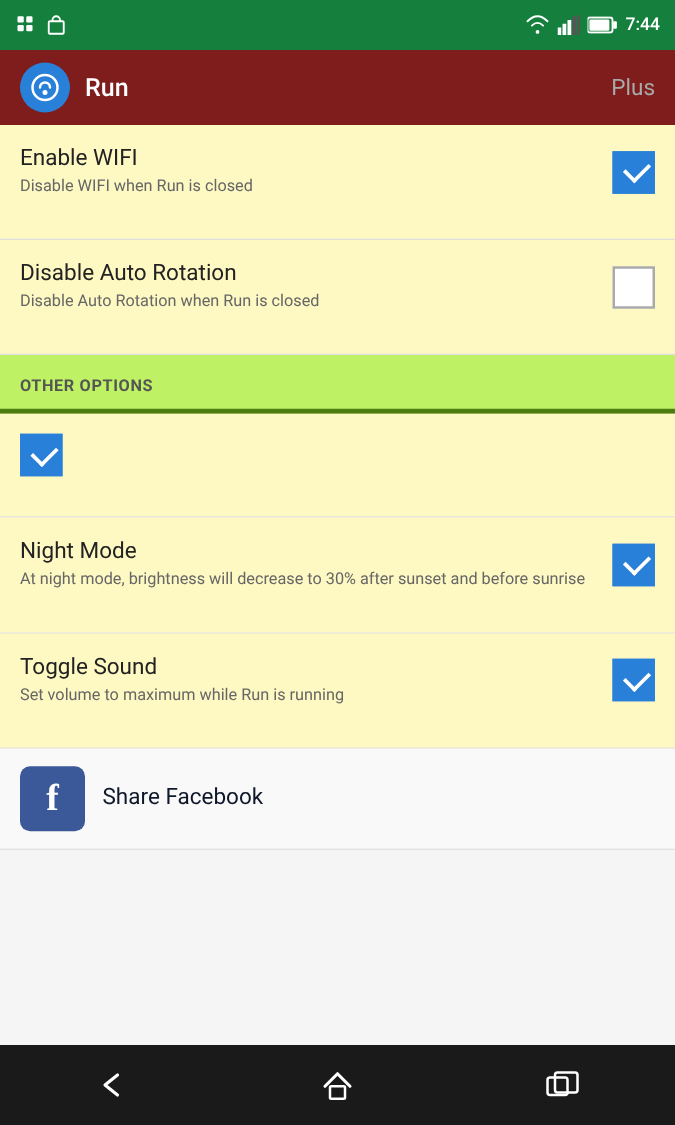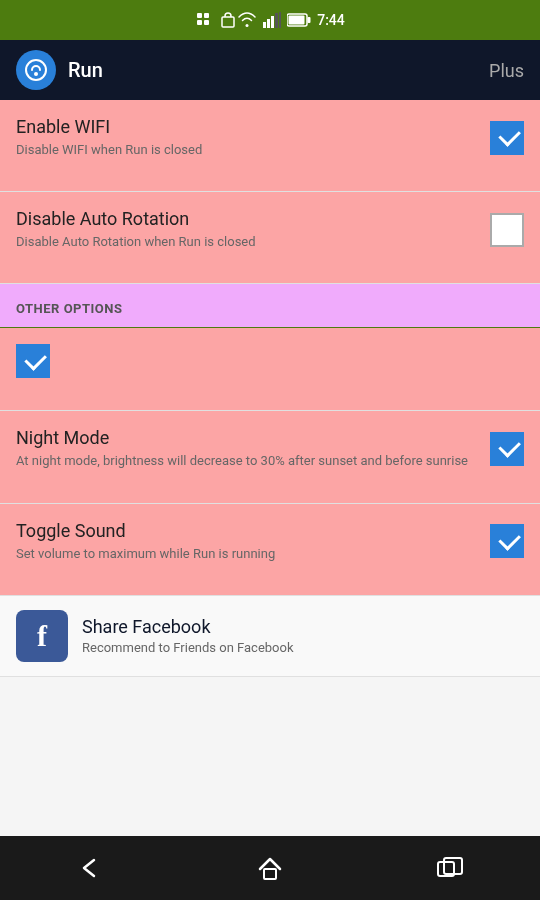--- a/index.html
+++ b/index.html
@@ -8,44 +8,44 @@
       height: 900px;
       background: #f0f0f0;
       font-family: 'Roboto', Arial, sans-serif;
       display: flex;
       flex-direction: column;
       overflow: hidden;
     }
 
     
     .status-bar {
-      background: #4d7c0f;
+      background: #15803d;
       height: 40px;
       display: flex;
       align-items: center;
-      justify-content: center;
+      justify-content: space-between;
       padding: 0 12px;
       flex-shrink: 0;
     }
     .status-bar-left {
       display: flex;
       align-items: center;
       gap: 6px;
     }
     .status-bar-right {
       display: flex;
       align-items: center;
       gap: 6px;
       color: white;
       font-size: 13px;
     }
 
     
     .app-bar {
-      background: #0f172a;
+      background: #7f1d1d;
       height: 60px;
       display: flex;
       align-items: center;
       padding: 0 16px;
       flex-shrink: 0;
     }
     .app-bar-icon {
       width: 40px;
       height: 40px;
       border-radius: 50%;
@@ -73,21 +73,21 @@
 
     
     .content {
       flex: 1;
       background: #f5f5f5;
       overflow-y: auto;
     }
 
     
     .setting-item {
-      background: #fca5a5;
+      background: #fef9c3;
       padding: 16px 16px 32px 16px;
       display: flex;
       align-items: center;
       justify-content: space-between;
       border-bottom: 1px solid #e0e0e0;
       min-height: 72px;
     }
     .setting-item-text {
       flex: 1;
       padding-right: 12px;
@@ -125,22 +125,22 @@
       height: 16px;
       border-right: 3px solid white;
       border-bottom: 3px solid white;
       transform: rotate(45deg) translateY(-3px);
       display: block;
     }
 
     
     .section-header {
       padding: 14px 16px 10px;
-      background: #f0abfc;
-      border-bottom: 1px solid #4d7c0f;
+      background: #bef264;
+      border-bottom: 4px solid #4d7c0f;
     }
     .section-header-text {
       font-size: 13px;
       font-weight: 700;
       color: #555;
       letter-spacing: 0.5px;
     }
 
     
     .facebook-item {
@@ -286,21 +286,20 @@
       <div class="setting-item-title">Toggle Sound</div>
       <div class="setting-item-desc">Set volume to maximum while Run         is running</div>
     </div>
     <div class="checkbox checked"></div>
   </div>
 
   <div class="facebook-item">
     <div class="fb-icon">f</div>
     <div>
       <div class="fb-text-title">Share Facebook</div>
-      <div class="fb-text-desc">Recommend to Friends on Facebook</div>
     </div>
   </div>
 
 </div>
 
 <div class="bottom-nav">
   <div class="nav-btn">
     <svg width="28" height="24" viewBox="0 0 28 24" fill="none">
       <path d="M18 4L8 12l10 8" stroke="white" stroke-width="2.5" stroke-linecap="round" stroke-linejoin="round"></path>
     </svg>

